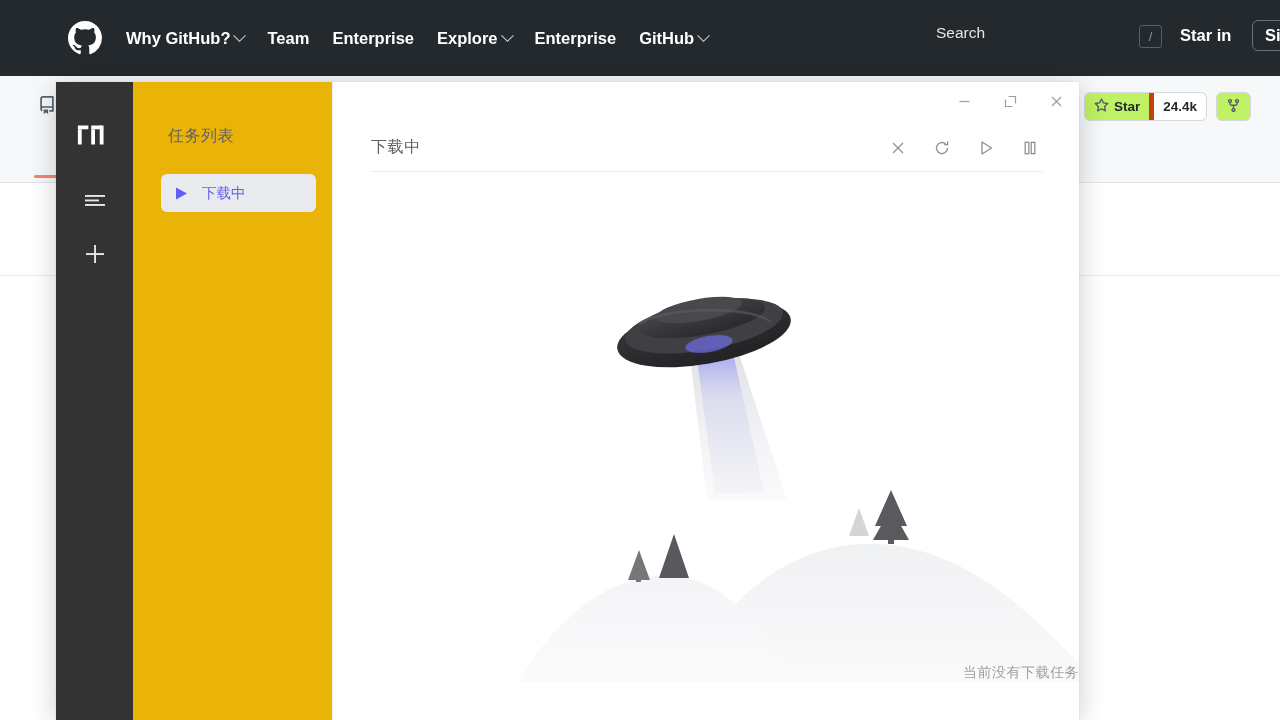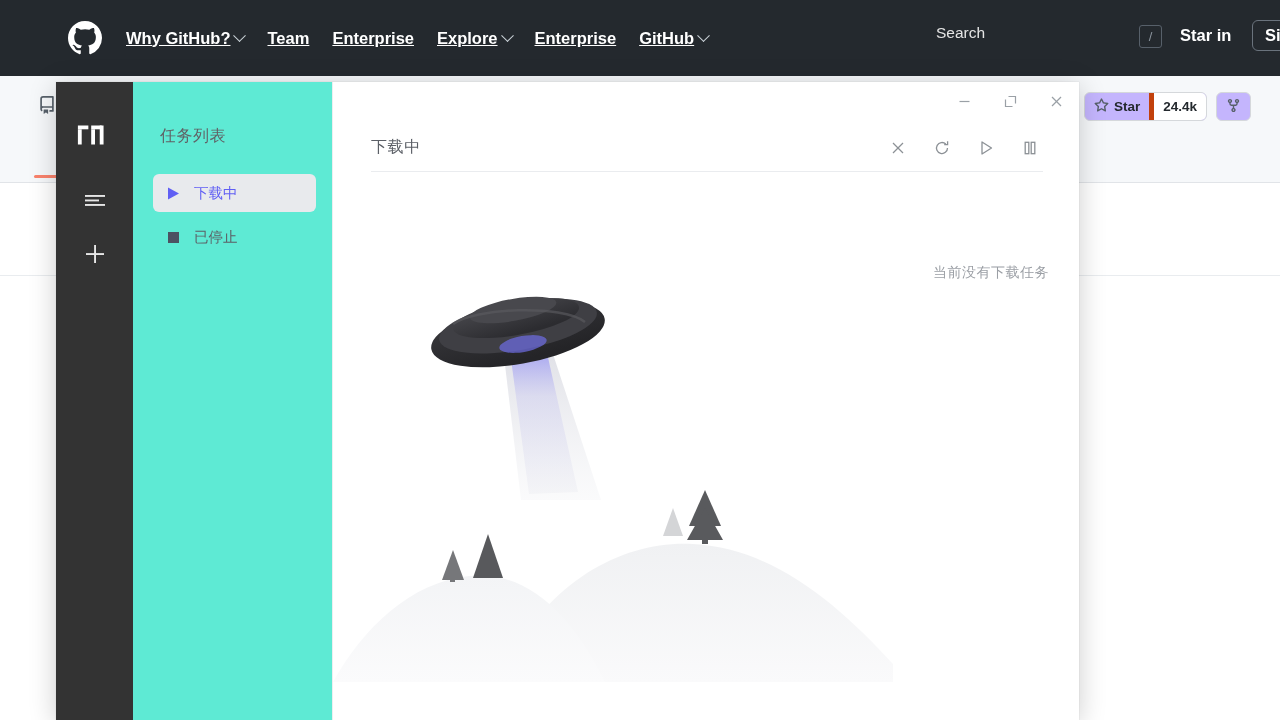--- a/index.html
+++ b/index.html
@@ -21,21 +21,21 @@
   }
   .gh-logo {
     margin-left: 68px; width: 34px; height: 34px;
     display: flex; align-items: center; justify-content: center;
   }
   .gh-logo svg { width: 34px; height: 34px; fill: #ffffff; }
   .gh-nav { display: flex; align-items: center; margin-left: 24px; }
   .gh-nav-item {
     color: #ffffff; font-size: 16.5px; font-weight: 600;
     margin-right: 23px; display: flex; align-items: center;
-    white-space: nowrap; cursor: pointer; text-decoration: underline;
+    white-space: nowrap; cursor: pointer;
   }
   .gh-nav-item .caret {
     display: inline-block; margin-left: 5px; width: 9px; height: 9px;
     border-right: 1.4px solid #c9d1d7; border-bottom: 1.4px solid #c9d1d7;
     transform: rotate(45deg) translate(-2px,-2px);
   }
   .gh-search-wrap {
     position: absolute; left: 936px; top: 24px;
     display: flex; align-items: center; width: 240px;
   }
@@ -68,21 +68,21 @@
   .gh-repo-icon svg { width: 18px; height: 18px; fill: #57606a; }
 
   .gh-tab-underline {
     position: absolute; left: 34px; top: 175px; width: 34px; height: 3px;
     background: #f9826c; border-radius: 3px;
   }
 
   .gh-actions { position: absolute; top: 92px; left: 1040px; display: flex; gap: 9px; }
   .gh-btn {
     height: 29px; border: 1px solid #d5d8db; border-radius: 6px;
-    background: #c4b5fd; display: flex; align-items: center;
+    background: #bef264; display: flex; align-items: center;
     font-size: 13.5px; font-weight: 600; color: #24292e; overflow: hidden;
     cursor: pointer;
   }
   .gh-btn .seg { padding: 0 9px; display: flex; align-items: center; gap: 5px; height: 100%; }
   .gh-btn .seg + .seg { border-left: 5px solid #c2410c; background: #ffffff; }
   .gh-btn svg { width: 15px; height: 15px; fill: #57606a; }
   .gh-btn-count { color: #24292e; }
 
   .gh-divider {
     position: absolute; left: 0; right: 0; top: 275px; height: 1px; background: #e9ecef;
@@ -108,22 +108,22 @@
   }
   .rail-logo svg { width: 38px; height: 26px; }
   .rail-btn {
     width: 38px; height: 38px; margin-bottom: 16px;
     display: flex; align-items: center; justify-content: center; cursor: pointer;
   }
   .rail-btn svg { width: 26px; height: 26px; }
 
   
   .dl-tasklist {
-    width: 200px; flex: none; background: #5eead4;
-    border-right: 1px solid #eceef0; padding: 44px 16px 0 20px;
+    width: 200px; flex: none; background: #eab308;
+    border-right: 1px solid #eceef0; padding: 44px 16px 0 28px;
   }
   .tasklist-title {
     font-size: 16px; color: #606266; font-weight: 400;
     padding-left: 7px; margin-bottom: 27px; letter-spacing: .5px;
   }
   .task-item {
     display: flex; align-items: center; height: 38px;
     border-radius: 6px; padding-left: 12px; margin-bottom: 6px;
     font-size: 14.5px; color: #5c6066; cursor: pointer; gap: 13px;
   }
@@ -148,23 +148,22 @@
     display: flex; align-items: center; justify-content: space-between;
     border-bottom: 1px solid #eaecef;
   }
   .dl-toolbar-title { font-size: 16px; color: #5b5f66; letter-spacing: .6px; }
   .dl-toolbar-actions { display: flex; align-items: center; gap: 22px; padding-right: 2px; }
   .tb-btn { width: 22px; height: 22px; display: flex; align-items: center; justify-content: center; cursor: pointer; }
   .tb-btn svg { width: 18px; height: 18px; stroke: #8c9196; fill: none; stroke-width: 1.3; }
 
   .dl-empty {
     position: absolute; top: 110px; left: 0; right: 0; bottom: 0;
-    display: flex; flex-direction: row; align-items: flex-start; justify-content: flex-start;
+    display: flex; flex-direction: column; align-items: flex-end; justify-content: flex-start;
     padding-top: 90px;
-    gap: 40px;
   }
   .dl-empty svg { width: 560px; height: 400px; display: block; }
   .dl-empty-text {
     font-size: 14px; color: #9b9fa5; margin-top: -18px; letter-spacing: .5px;
   }
 </style>
 </head>
 <body>
 
 <div id="root">
@@ -280,28 +279,20 @@
       <div class="task-item active">
         <span class="task-icon">
           <svg viewBox="0 0 15 15">
               <polygon points="2,1.5 13,7.5 2,13.5" fill="#605ff4"></polygon>
             </svg>
         </span>
         <span>下载中</span>
       </div>
 
 
-      <div class="task-item">
-        <span class="task-icon">
-          <svg viewBox="0 0 15 15">
-              <rect x="2" y="2" width="11" height="11" fill="#4c5262"></rect>
-            </svg>
-        </span>
-        <span>已停止</span>
-      </div>
     </div>
 
     <div class="dl-main">
 
       <div class="win-controls">
         <div class="win-btn">
           <svg viewBox="0 0 13 13">
               <line x1="1.5" y1="6.5" x2="11.5" y2="6.5"></line>
             </svg>
         </div>

